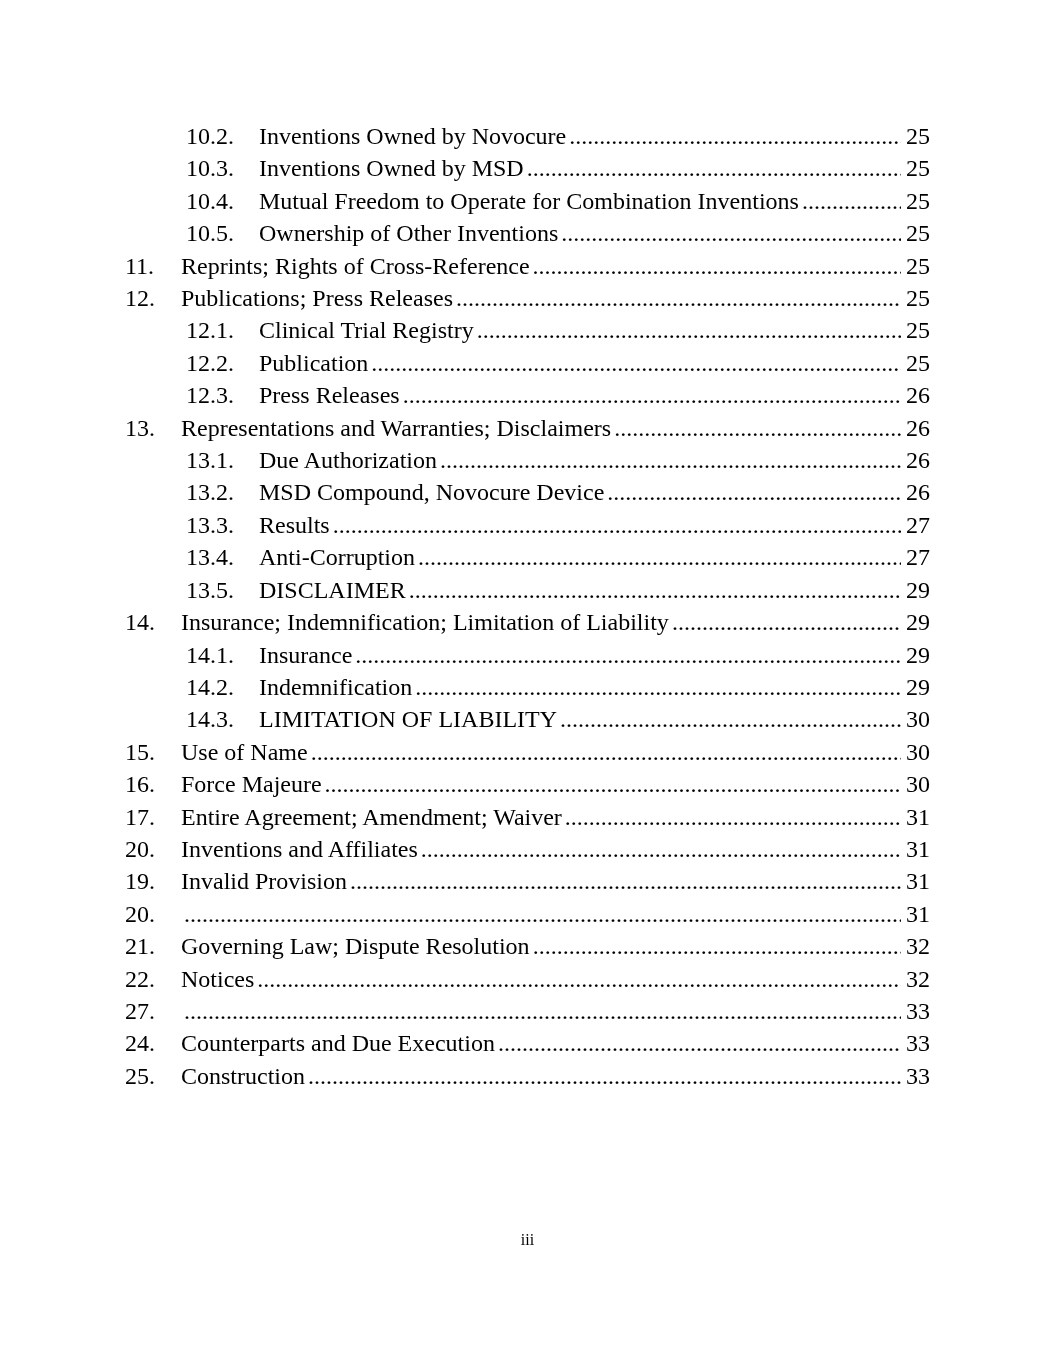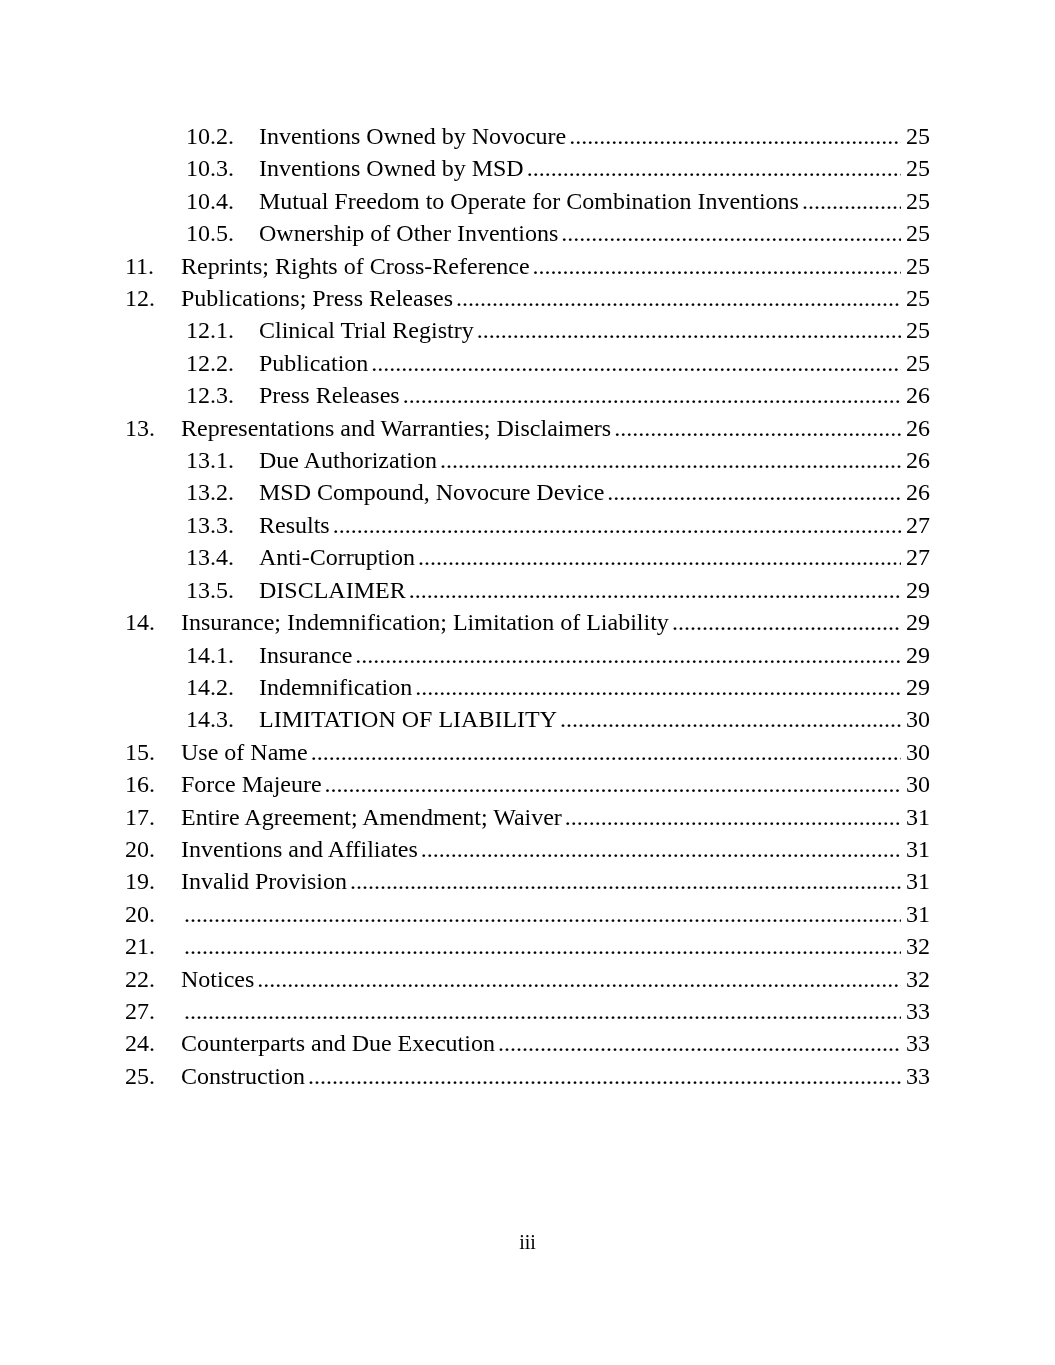--- a/index.html
+++ b/index.html
@@ -52,21 +52,21 @@
   .toc-row .pagenum {
     flex: 0 0 auto;
     text-align: center;
   }
   .footer {
     position: absolute;
     top: 1231px;
     left: 0;
     width: 100%;
     text-align: center;
-    font-size: 20px;
+    font-size: 16px;
   }
 </style>
 </head>
 <body>
 
 <div class="page">
 
   <div class="toc">
 
       <div class="toc-row level-2">
@@ -238,20 +238,21 @@
       </div>
 
       <div class="toc-row level-1">
         <span class="num">20.</span>
         <span class="leader"></span>
         <span class="pagenum">31</span>
       </div>
 
       <div class="toc-row level-1">
         <span class="num">21.</span>
+        <span class="title">Governing Law; Dispute Resolution</span>
         <span class="leader"></span>
         <span class="pagenum">32</span>
       </div>
 
       <div class="toc-row level-1">
         <span class="num">22.</span>
         <span class="title">Notices</span>
         <span class="leader"></span>
         <span class="pagenum">32</span>
       </div>

